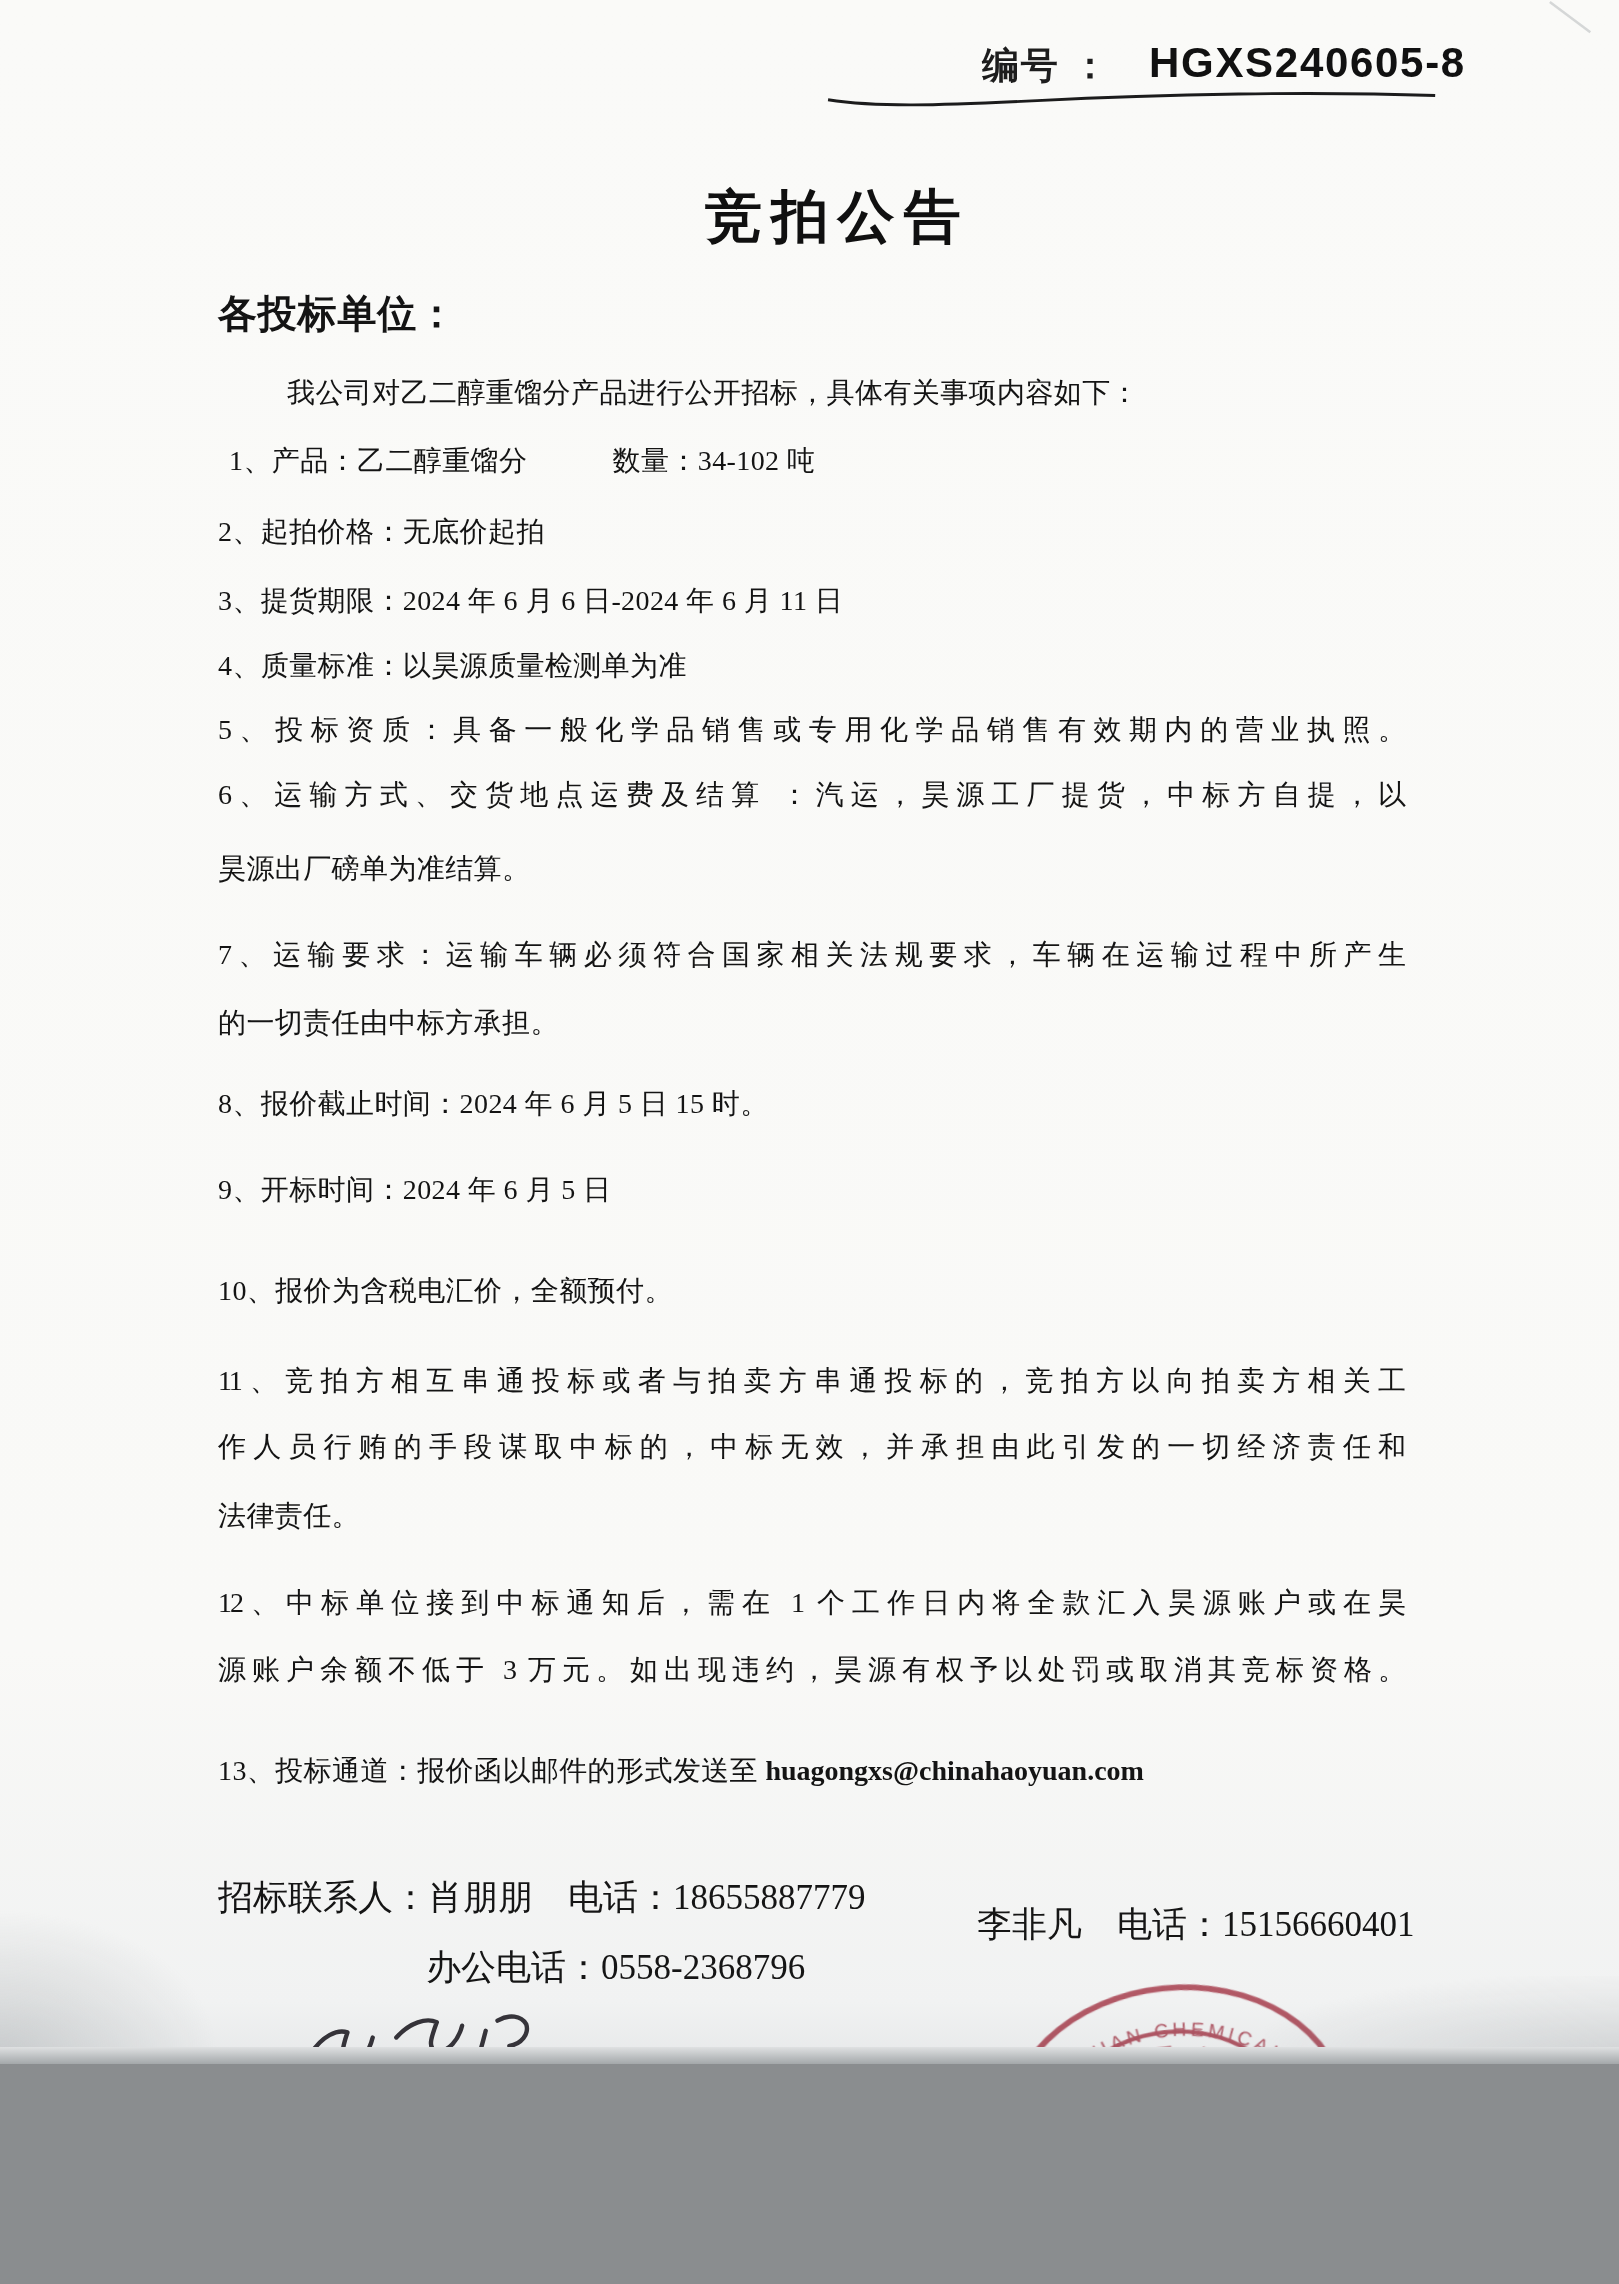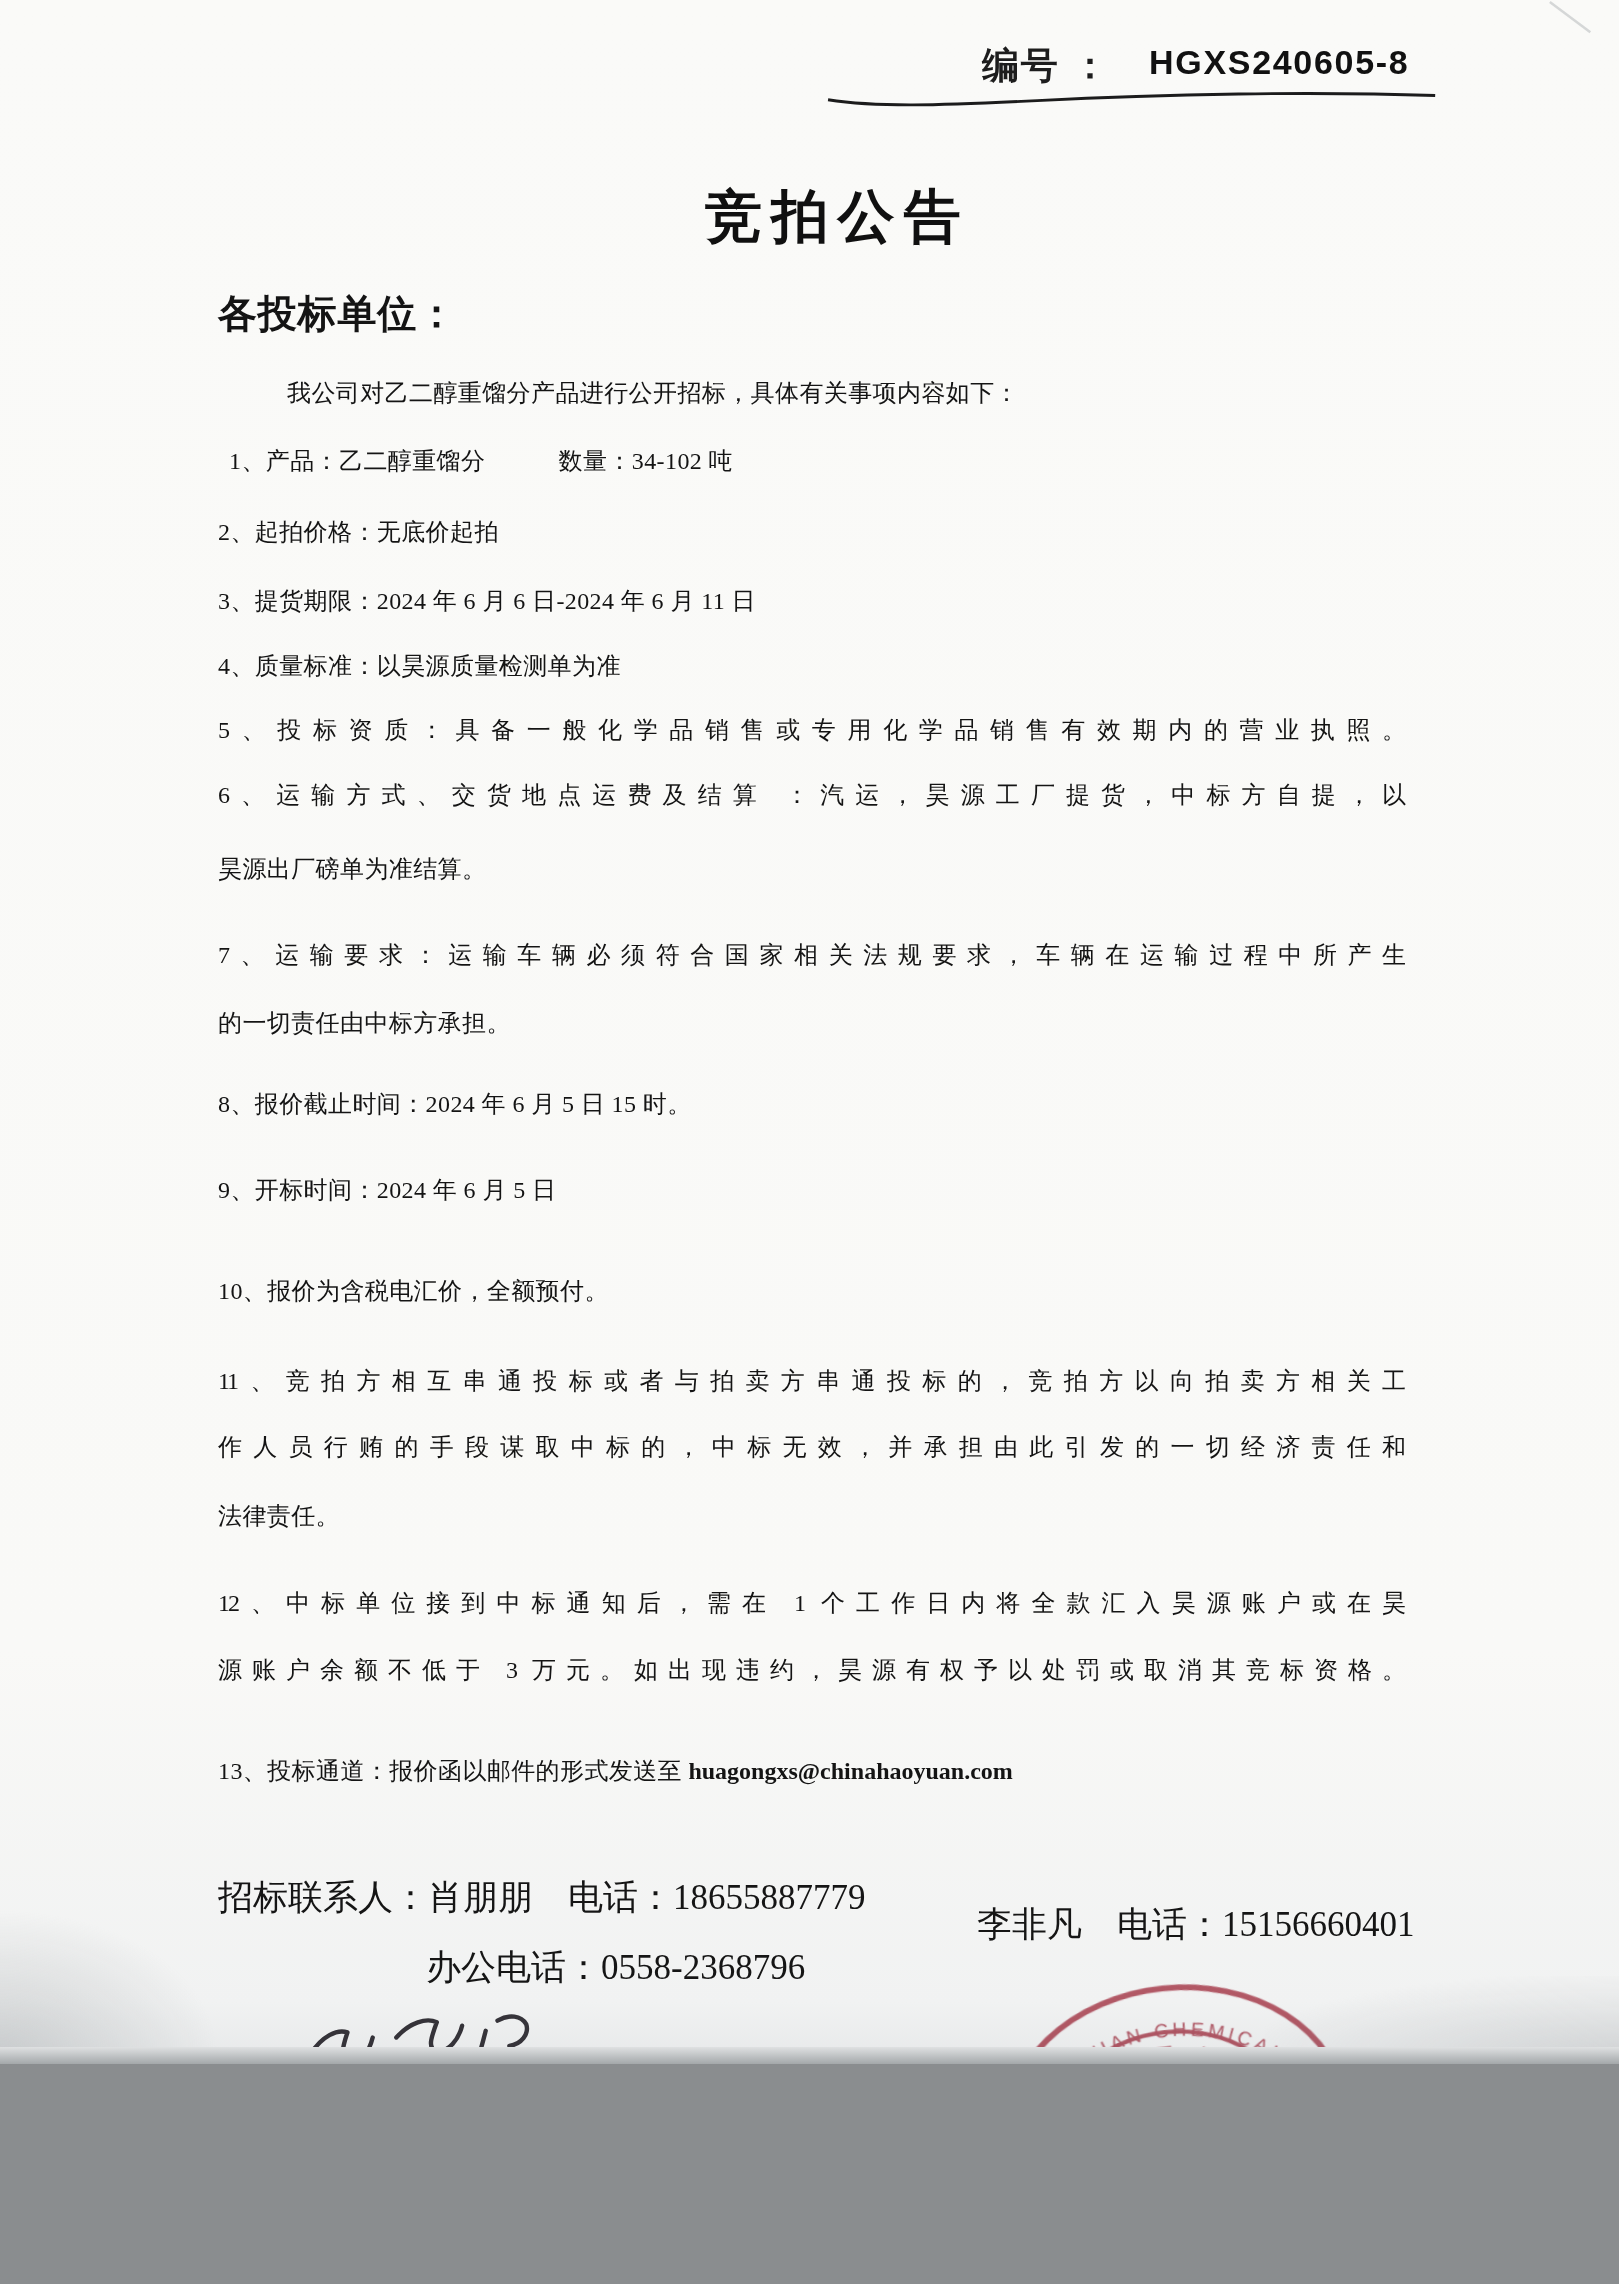--- a/index.html
+++ b/index.html
@@ -11,34 +11,34 @@
     color:#171717;
   }
   .abs{position:absolute;}
   .hdr-label{
     font-family:"Liberation Sans","DejaVu Sans",sans-serif;
     font-weight:700;font-size:37px;line-height:44px;white-space:pre;
     color:#1d1d1d;letter-spacing:1.7px;
   }
   .hdr-code{
     font-family:"Liberation Sans","DejaVu Sans",sans-serif;
-    font-weight:700;font-size:34px;line-height:47px;letter-spacing:1.7px;color:#111;
+    font-weight:700;font-size:42px;line-height:47px;letter-spacing:1.7px;color:#111;
   }
   .doc-title{
     left:28px;top:179px;width:1619px;text-align:center;
     font-family:"Liberation Sans","DejaVu Sans",sans-serif;
     font-weight:700;font-size:57px;letter-spacing:9.3px;color:#101010;
   }
   .salutation{
     left:218px;top:287px;
     font-family:"Liberation Sans","DejaVu Sans",sans-serif;
     font-weight:700;font-size:39px;letter-spacing:0.8px;color:#141414;white-space:pre;
   }
   .line{
-    position:absolute;font-size:24px;line-height:44px;color:#141414;
+    position:absolute;font-size:28px;line-height:44px;color:#141414;
     white-space:pre;letter-spacing:0.4px;
   }
   .line.j{
     width:1186px;white-space:normal;letter-spacing:-2.1px;
     text-align:justify;text-align-last:justify;text-justify:inter-character;
   }
   .line b{
     font-weight:700;letter-spacing:0;
     font-family:"Liberation Serif","DejaVu Serif",serif;
   }

